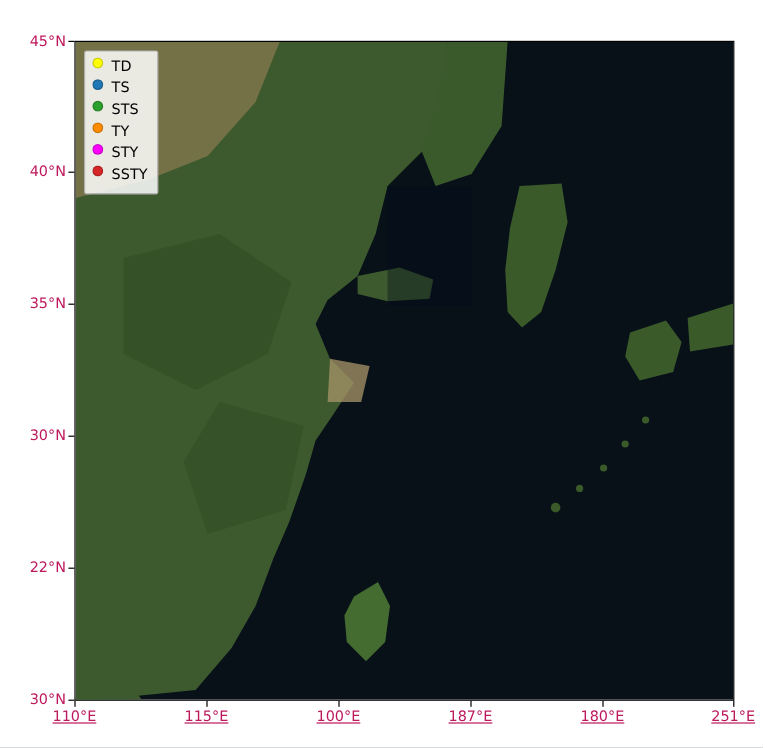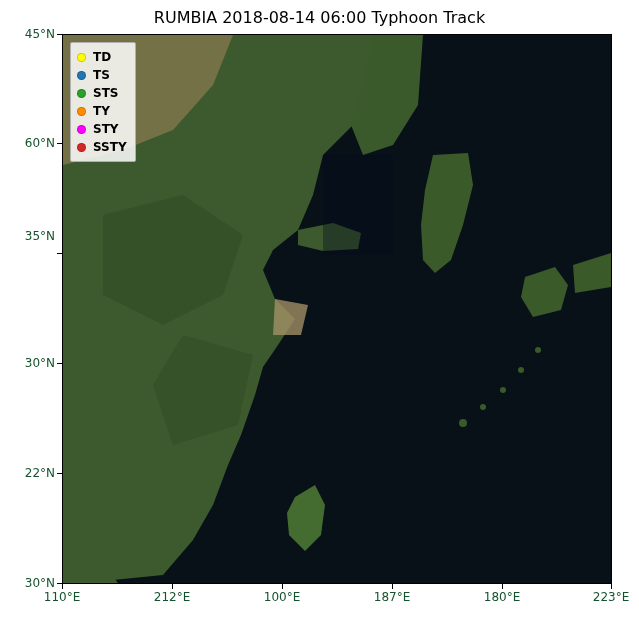--- a/index.html
+++ b/index.html
@@ -52,62 +52,61 @@
     top: 584px;
   }
   .ytick-mark {
     height: 1px;
     width: 5px;
     left: 57px;
   }
   .tick-label {
     position: absolute;
     font-size: 12px;
-    color: #14532d;
+    color: #be185d;
     white-space: nowrap;
   }
   .xtick-label {
     top: 590px;
     transform: translateX(-50%);
+    text-decoration: underline;
   }
   .ytick-label {
     transform: translateY(-50%);
     text-align: right;
   }
   .legend {
     position: absolute;
     left: 70px;
     top: 42px;
     background: rgba(255,255,255,0.85);
     border: 1px solid #b0b0b0;
     border-radius: 2px;
     padding: 5px 8px 5px 6px;
     font-size: 12px;
     color: #000;
   }
   .legend-row {
     display: flex;
-    align-items: center;
+    align-items: flex-start;
     height: 18px;
-    font-weight: bold;
   }
   .legend-marker {
     width: 9px;
     height: 9px;
     border-radius: 50%;
     margin-right: 7px;
     border: 1px solid rgba(0,0,0,0.2);
     box-sizing: border-box;
   }
 </style>
 </head>
 <body>
 <div class="figure">
 
-  <div class="title">RUMBIA 2018-08-14 06:00 Typhoon Track</div>
 
   <div class="plot-area">
     <svg width="550" height="550" viewBox="0 0 550 550">
 
       <rect x="0" y="0" width="550" height="550" fill="#081018"></rect>
 
       <path d="M0,0 L310,0 L315,40 L300,80 L260,120 L250,160 L235,195
                L210,215 L200,235 L212,264 L232,284 L215,310 L200,332
                L192,360 L178,400 L165,430 L150,470 L130,505 L100,540
                L0,550 Z" fill="#3d5a2e"></path>
@@ -142,48 +141,48 @@
       <path d="M5,540 L40,528 L55,548 L0,550 Z" fill="#3d5a2e"></path>
 
       <path d="M260,120 L330,120 L330,220 L260,220 Z" fill="#05101c" opacity="0.4"></path>
     </svg>
   </div>
 
   <div class="tick xtick-mark" style="left:62px"></div>
   <div class="tick-label xtick-label" style="left:62px">110°E</div>
 
   <div class="tick xtick-mark" style="left:172px"></div>
-  <div class="tick-label xtick-label" style="left:172px">212°E</div>
+  <div class="tick-label xtick-label" style="left:172px">115°E</div>
 
   <div class="tick xtick-mark" style="left:282px"></div>
   <div class="tick-label xtick-label" style="left:282px">100°E</div>
 
   <div class="tick xtick-mark" style="left:392px"></div>
   <div class="tick-label xtick-label" style="left:392px">187°E</div>
 
   <div class="tick xtick-mark" style="left:502px"></div>
   <div class="tick-label xtick-label" style="left:502px">180°E</div>
 
   <div class="tick xtick-mark" style="left:611px"></div>
-  <div class="tick-label xtick-label" style="left:611px">223°E</div>
+  <div class="tick-label xtick-label" style="left:611px">251°E</div>
 
   <div class="tick ytick-mark" style="top:583px"></div>
   <div class="tick-label ytick-label" style="top:583px; left:23px; width:32px">30°N</div>
 
   <div class="tick ytick-mark" style="top:473px"></div>
   <div class="tick-label ytick-label" style="top:473px; left:23px; width:32px">22°N</div>
 
   <div class="tick ytick-mark" style="top:363px"></div>
   <div class="tick-label ytick-label" style="top:363px; left:23px; width:32px">30°N</div>
 
   <div class="tick ytick-mark" style="top:253px"></div>
-  <div class="tick-label ytick-label" style="top:236px; left:23px; width:32px">35°N</div>
+  <div class="tick-label ytick-label" style="top:253px; left:23px; width:32px">35°N</div>
 
   <div class="tick ytick-mark" style="top:143px"></div>
-  <div class="tick-label ytick-label" style="top:143px; left:23px; width:32px">60°N</div>
+  <div class="tick-label ytick-label" style="top:143px; left:23px; width:32px">40°N</div>
 
   <div class="tick ytick-mark" style="top:34px"></div>
   <div class="tick-label ytick-label" style="top:34px; left:23px; width:32px">45°N</div>
 
   <div class="legend">
     <div class="legend-row">
       <span class="legend-marker" style="background:#ffff00"></span>
       <span>TD</span>
     </div>
     <div class="legend-row">

